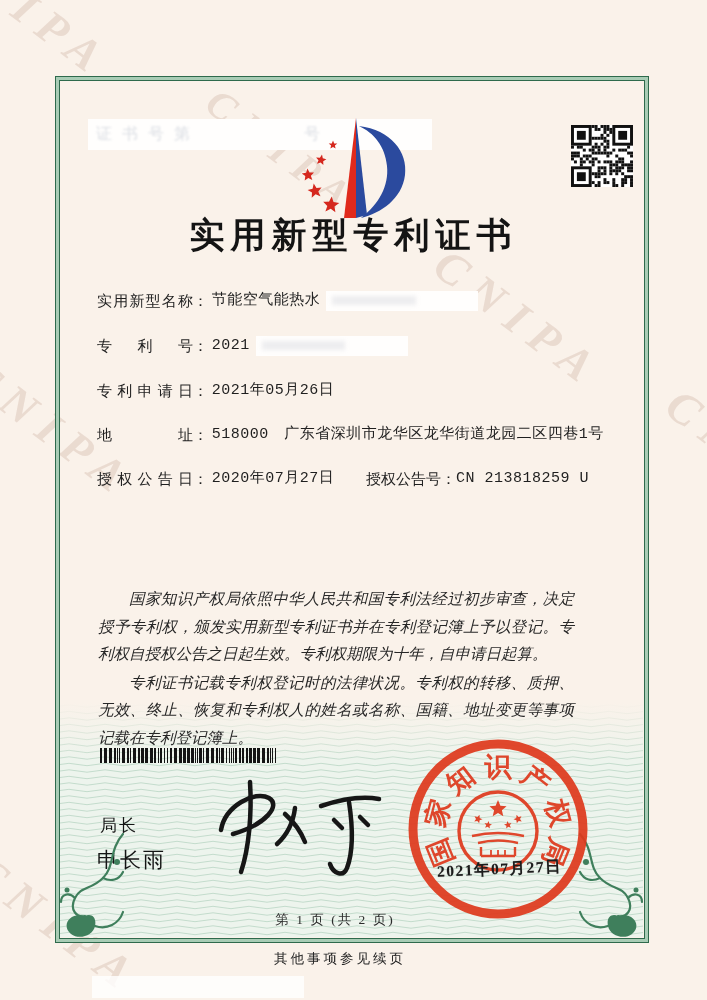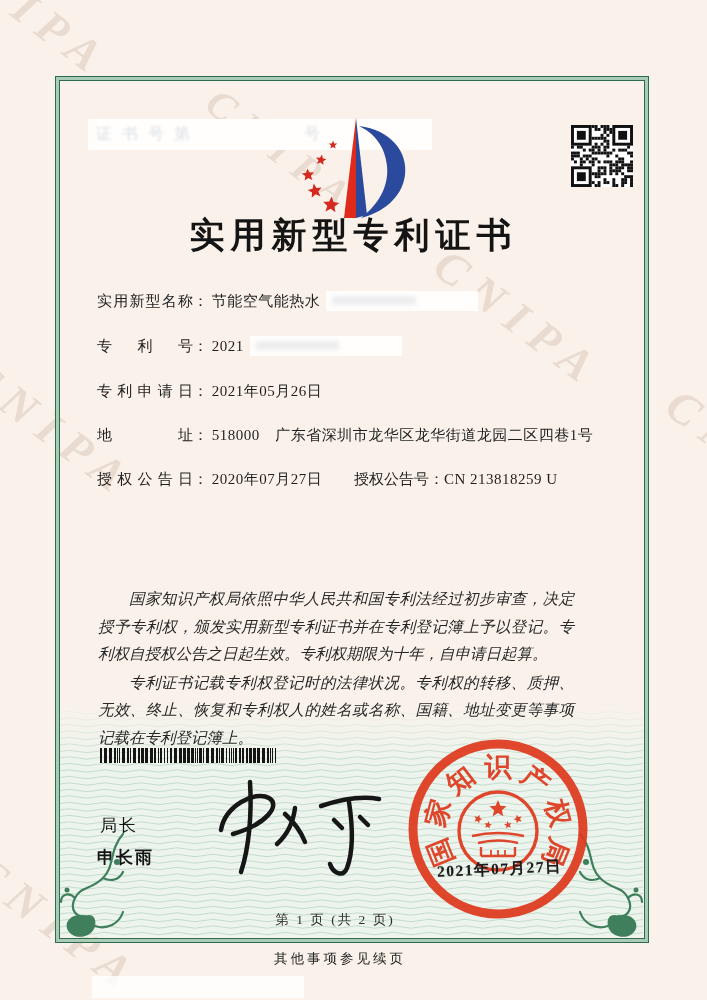--- a/index.html
+++ b/index.html
@@ -30,42 +30,42 @@
   .qr{position:absolute; left:571px; top:125px; background:#fff;}
   .title{
     position:absolute; left:0; top:212px; width:707px; text-align:center;
     font-size:35px; font-weight:bold; letter-spacing:6px; color:#141414;
   }
   
   .fields{position:absolute; left:97px; top:291px; width:480px; display:flex; flex-direction:column; gap:24px;}
   .field-row{font-size:15px; line-height:20px; white-space:nowrap;}
   .flabel{display:inline-block; width:96px; text-align:justify; text-align-last:justify; vertical-align:top;}
   .fcolon{display:inline-block; vertical-align:top;}
-  .fval{display:inline-block; vertical-align:top; letter-spacing:.5px;}
+  .fval{display:inline-block; vertical-align:top; letter-spacing:.5px;font-family:Liberation Mono, monospace;}
   .redact{
     display:inline-block; width:152px; height:20px; background:#fffefd; vertical-align:-4px; margin-left:2px;
     position:relative; overflow:hidden;
   }
   .redact i{position:absolute; left:6px; top:5px; width:55%; height:9px; background:rgba(140,150,165,.16); filter:blur(2px);}
   .flabel2{display:inline-block; margin-left:28px;}
   
   .body-text{
     position:absolute; left:97px; top:584px; width:478px;
     font-size:15.5px; line-height:27.5px; text-align:justify; font-style:italic; color:#272727;
   }
   .body-text p{margin:1px; text-indent:2em;}
   
   .panel{position:absolute; left:60px; top:702px; width:583px; height:235px; background:#edf4ed; overflow:hidden;}
   .panel-fade{position:absolute; left:0; top:0; width:100%; height:60px;
     background:linear-gradient(180deg,#faf2ea 0%,rgba(250,242,234,0) 100%);}
   .barcode{position:absolute; left:100px; top:748px;}
   .sig-title{position:absolute; left:100px; top:814px; font-family:"Liberation Sans","DejaVu Sans",sans-serif;
     font-size:17px; font-weight:500; color:#141414; letter-spacing:2px;text-align:center;}
   .sig-name{position:absolute; left:97px; top:846px; font-family:"Liberation Sans","DejaVu Sans",sans-serif;
-    font-size:17px; font-weight:700; color:#141414; letter-spacing:2px;}
+    font-size:21px; font-weight:400; color:#141414; letter-spacing:2px;}
   .signature{position:absolute; left:203px; top:772px;}
   
   .seal{position:absolute; left:403px; top:737px; opacity:.93;}
   .seal-date{
     position:absolute; left:437px; top:858px; width:170px;
     font-size:15.5px; font-weight:bold; color:#1c1c1c; letter-spacing:1.5px;
     transform:rotate(-2.5deg); text-shadow:0 0 1px rgba(30,30,30,.4);
   }
   .ornament{position:absolute;}
   

